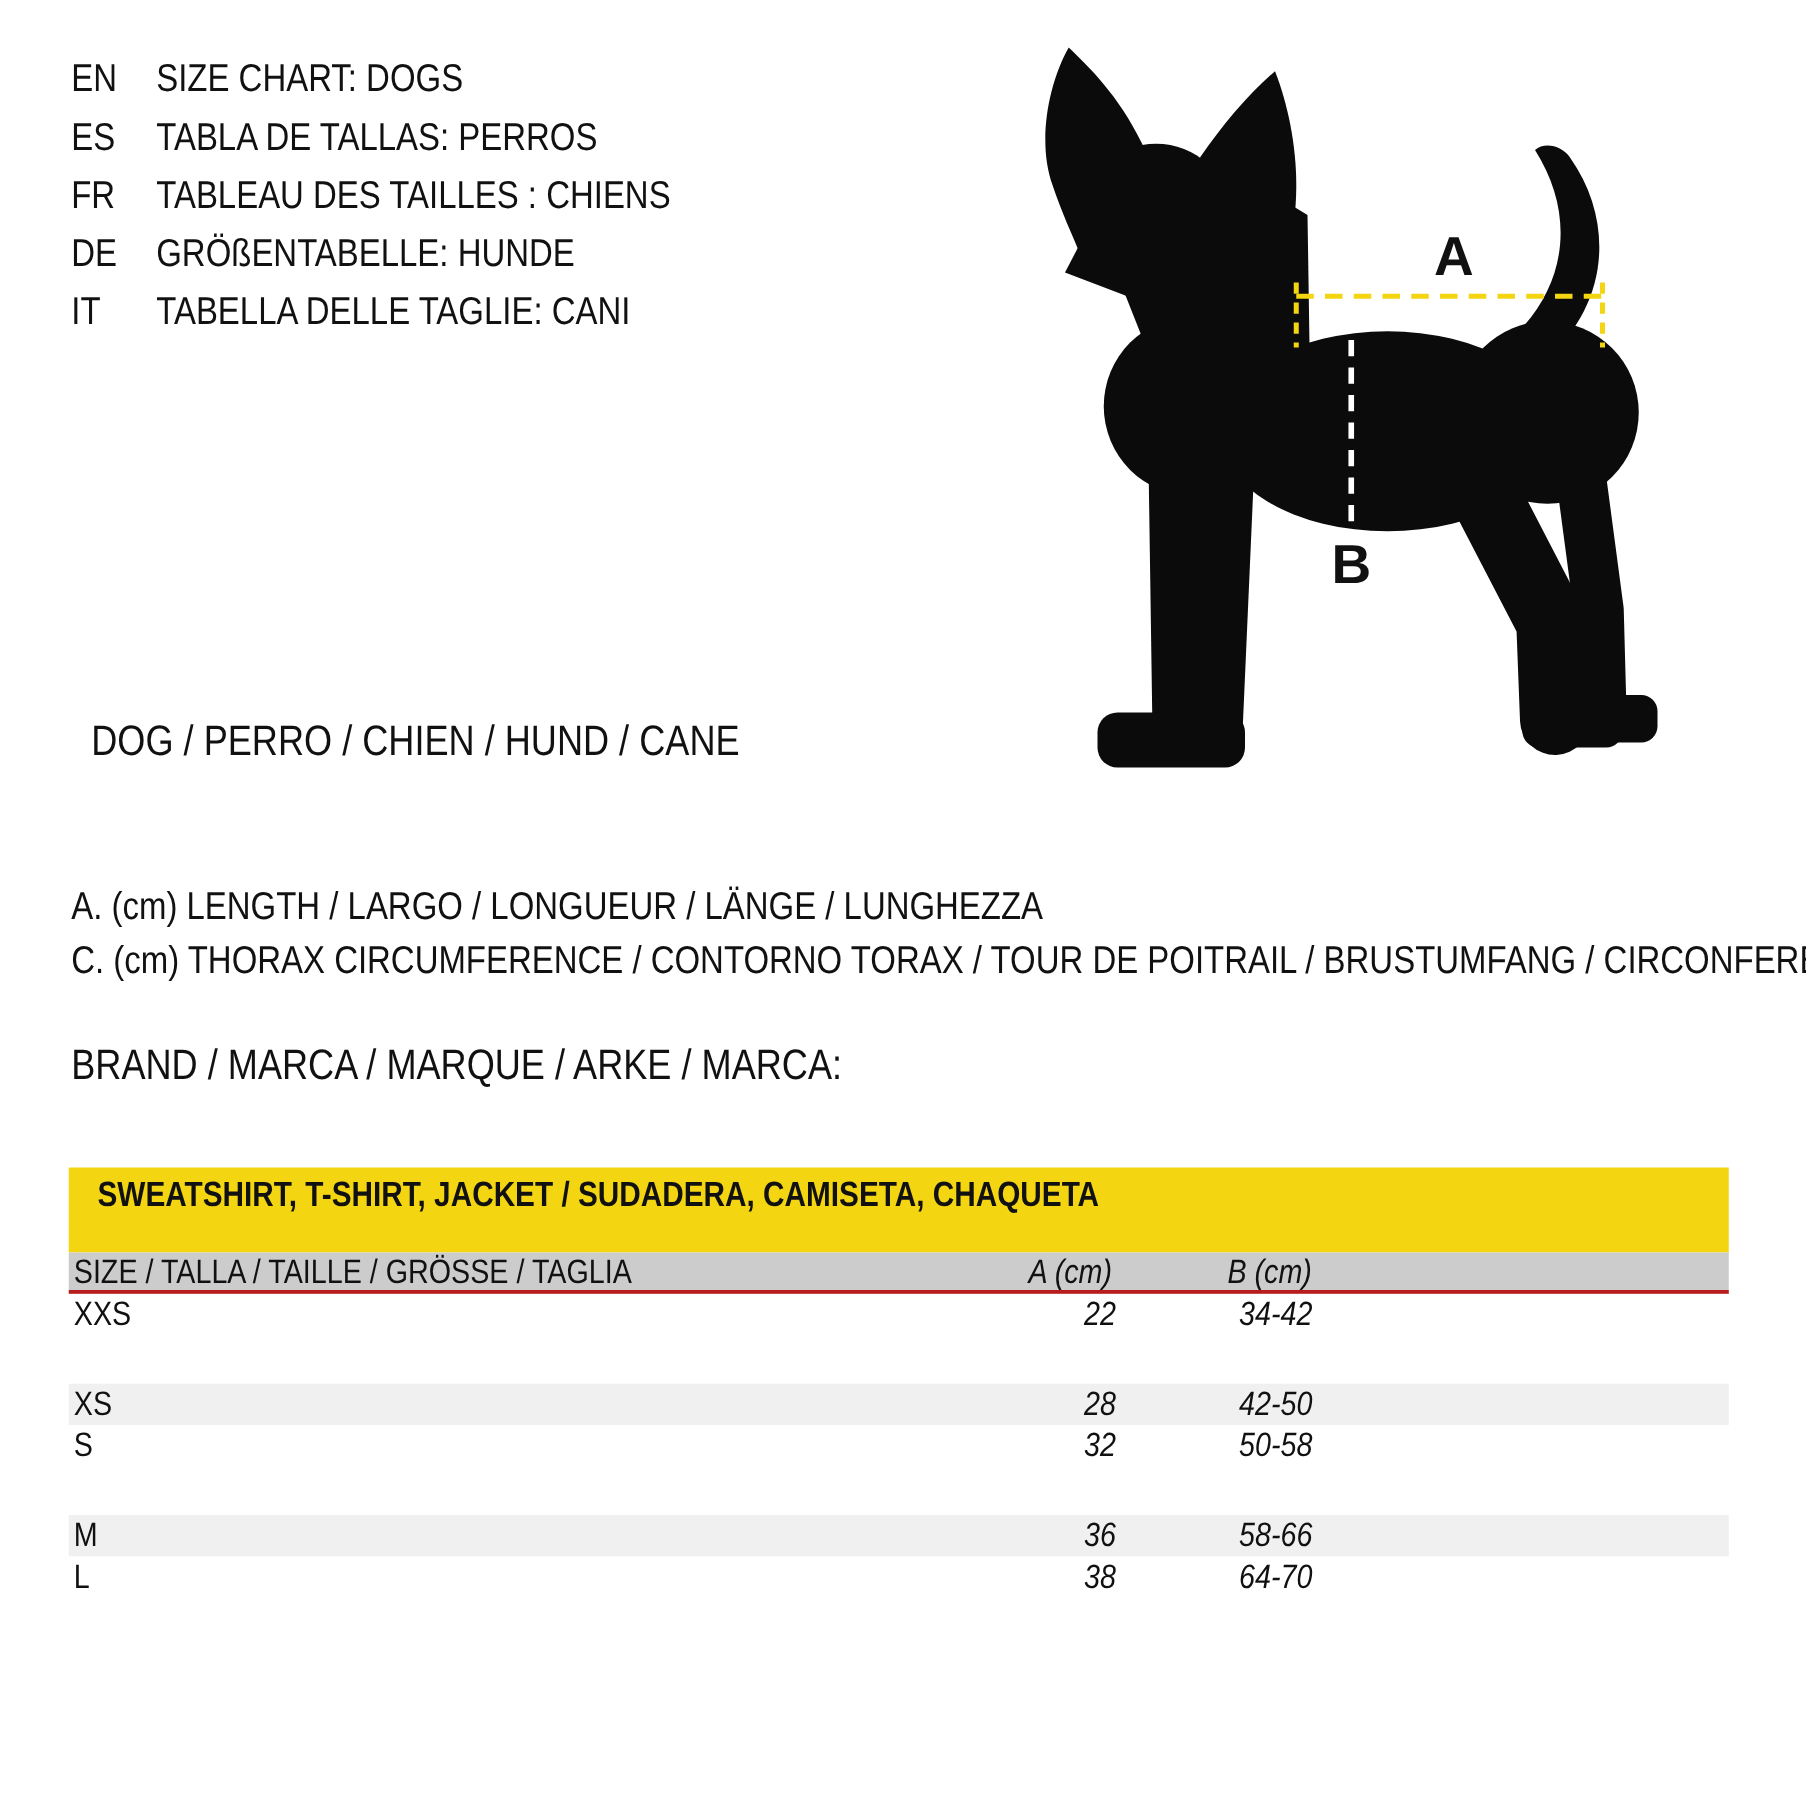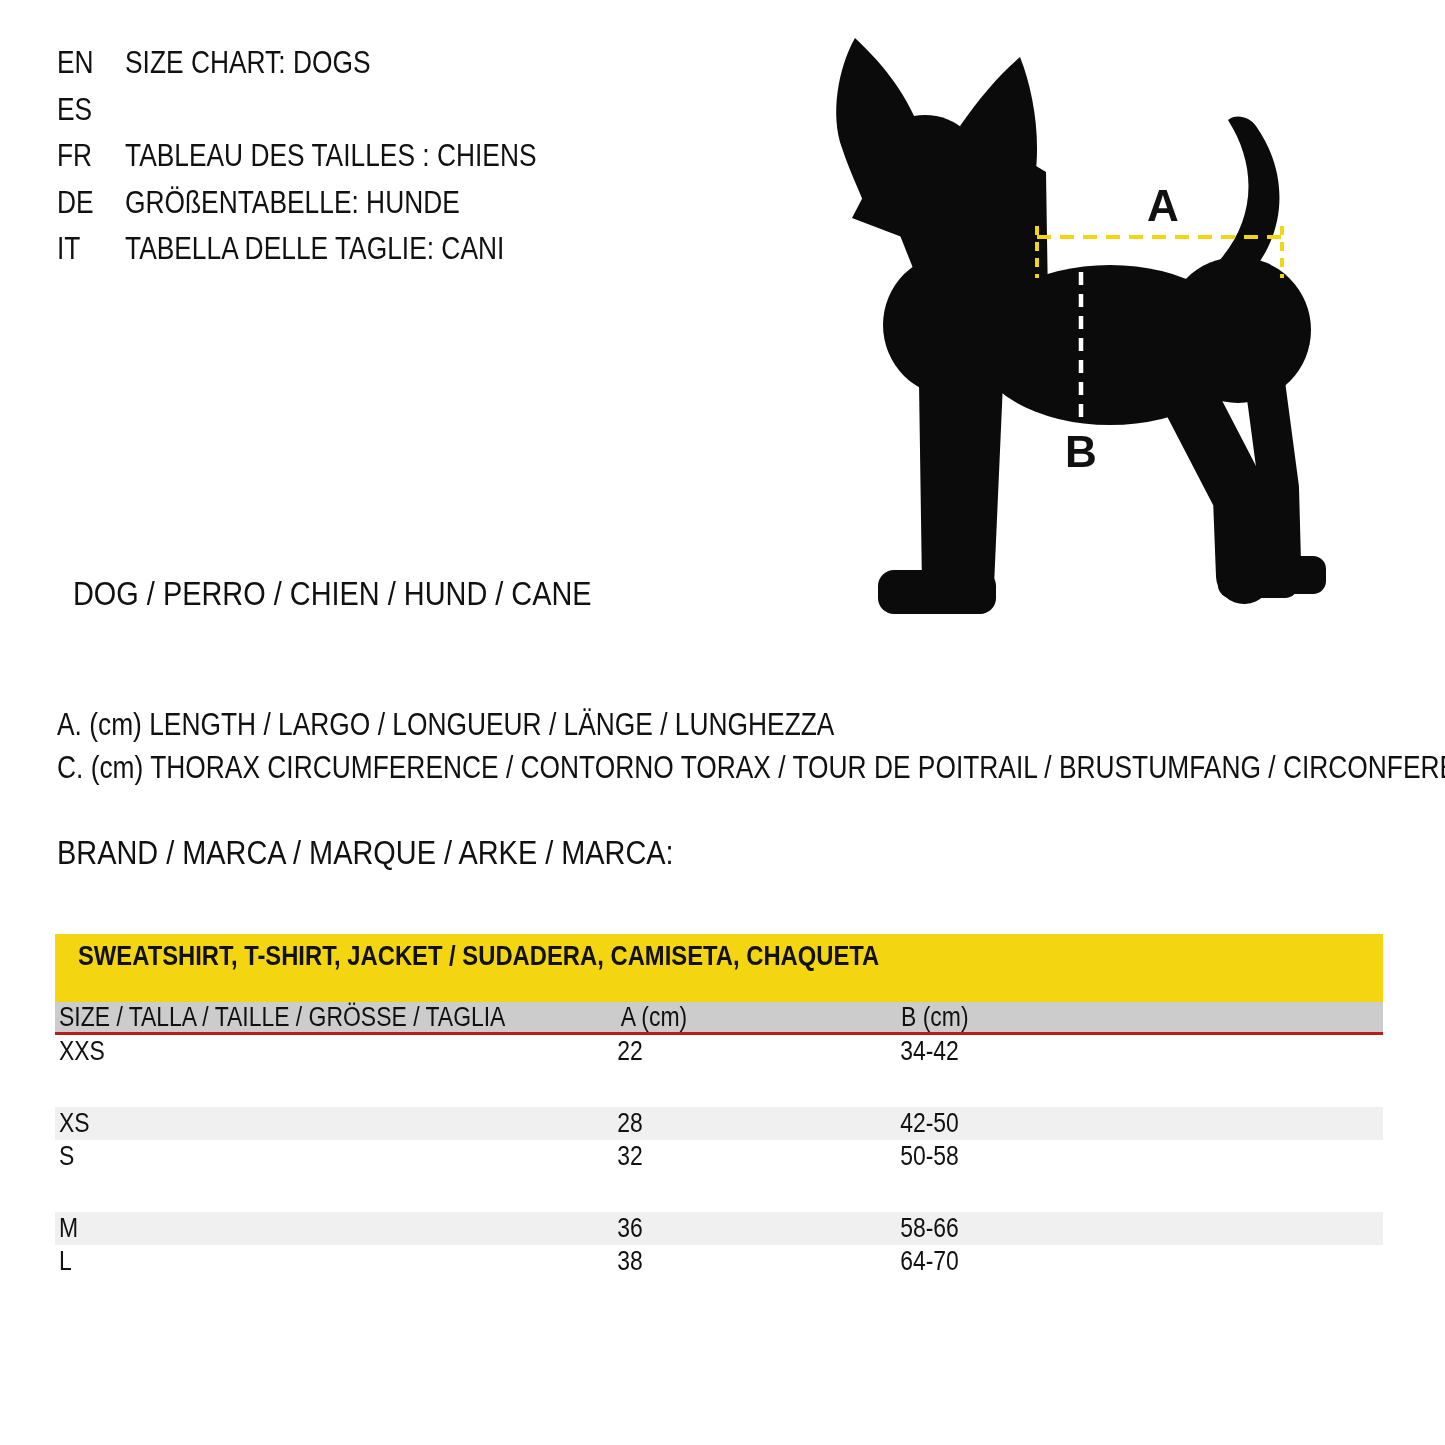--- a/index.html
+++ b/index.html
@@ -31,36 +31,37 @@
   .dog-caption{position:absolute; left:57px; top:576px; font-size:34px; line-height:34px;margin-left:16px;}
   .measures{position:absolute; left:57px; top:703px; font-size:31px; line-height:43px;}
   .brand-line{position:absolute; left:57px; top:835px; font-size:34px; line-height:34px;text-decoration:underline;}
 
   
   .size-table{position:absolute; left:55px; top:934px; width:1328px; font-size:27px;}
   .cat-band{background:var(--yellow,#F4D512); height:68px; padding-top:7px; box-sizing:border-box;
             font-weight:700; font-size:28px; line-height:30px; padding-left:23px;}
   .trow{display:grid; grid-template-columns:560px 280px 160px auto; height:33px; line-height:33px;}
   .trow .c1{text-align:left; padding-left:4px;}
-  .trow .c2,.trow .c3{text-align:left;}
+  .trow .c2,.trow .c3{text-align:right;font-style:italic;}
   .thead{height:30px; line-height:30px; background:var(--gray-head,#CCCCCC); border-bottom:3px solid #b91c1c;}
   .trow.alt{background:var(--gray-alt,#F0F0F0);margin-top:39px;}
 </style>
 </head>
 <body>
 
 <div id="canvas">
 
   <div class="lang-block">
     <div class="lang-row">
       <span class="lang-code"><span class="cond">EN</span></span>
       <span><span class="cond">SIZE CHART: DOGS</span></span>
     </div>
     <div class="lang-row">
       <span class="lang-code"><span class="cond">ES</span></span>
+      <span><span class="cond">TABLA DE TALLAS: PERROS</span></span>
     </div>
     <div class="lang-row">
       <span class="lang-code"><span class="cond">FR</span></span>
       <span><span class="cond">TABLEAU DES TAILLES : CHIENS</span></span>
     </div>
     <div class="lang-row">
       <span class="lang-code"><span class="cond">DE</span></span>
       <span><span class="cond">GRÖßENTABELLE: HUNDE</span></span>
     </div>
     <div class="lang-row">

